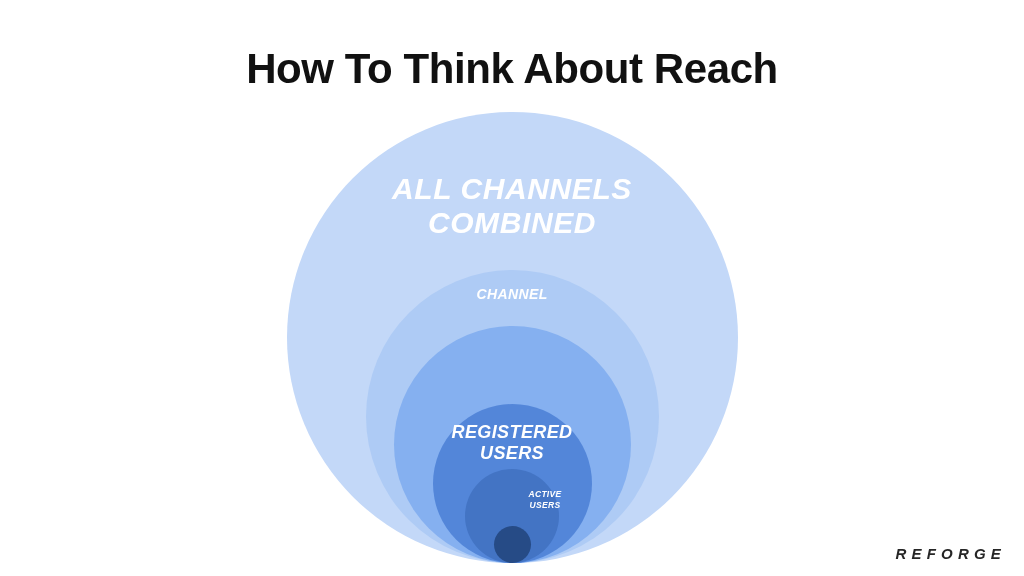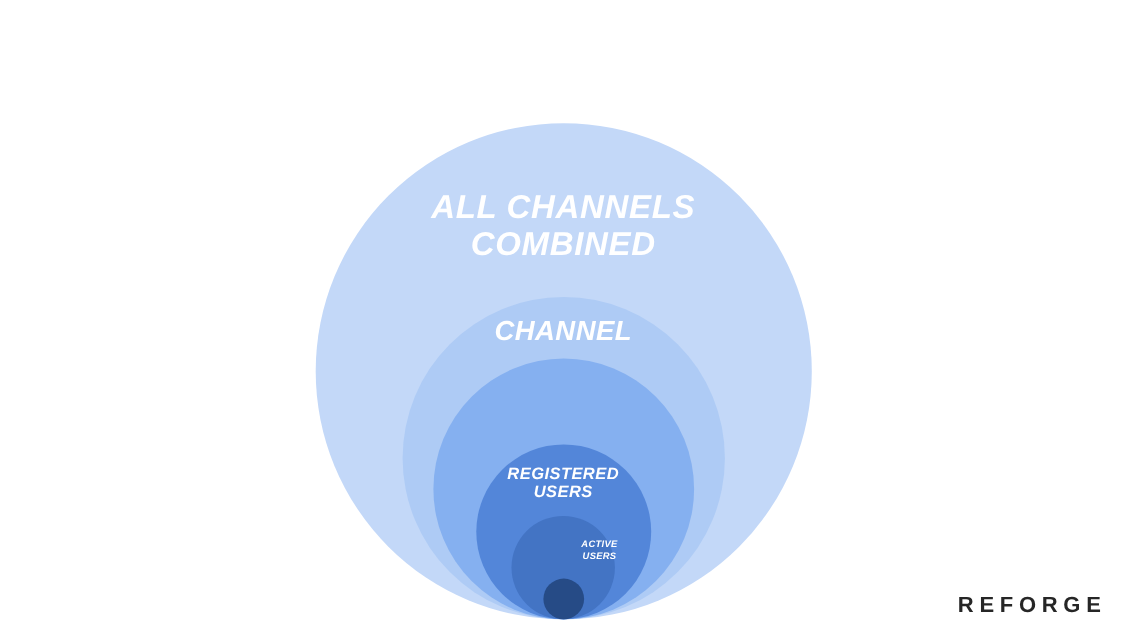--- a/index.html
+++ b/index.html
@@ -104,55 +104,57 @@
   }
 
   
   #label-all-channels {
     top: 168px;
     font-size: 30px;
     letter-spacing: 0.6px;
   }
   #label-channel {
     top: 283px;
-    font-size: 25px;
+    font-size: 14px;
   }
   #label-uniques {
     top: 357px;
     font-size: 20px;
   }
   #label-registered-users {
     top: 418px;
-    font-size: 15px;
+    font-size: 18px;
   }
   #label-active-users {
     top: 485px;
     font-size: 8.5px;
     letter-spacing: 0.3px;
     line-height: 1.3;
     padding-left: 33px;
   }
 
   
   #brand-logo {
     position: absolute;
     right: 18px;
     bottom: 14px;
-    font-size: 20px;
+    font-size: 15px;
     font-weight: 700;
     letter-spacing: 5.2px;
     color: #262626;
     white-space: nowrap;
+    font-style: italic;
   }
 </style>
 </head>
 <body>
 
 <div id="slide">
 
+  <h1 id="slide-title">How To Think About Reach</h1>
 
   <div id="reach-diagram">
 
     <div class="reach-circle" id="circle-all-channels"></div>
 
     <div class="reach-circle" id="circle-channel"></div>
 
     <div class="reach-circle" id="circle-uniques"></div>
 
     <div class="reach-circle" id="circle-registered-users"></div>

